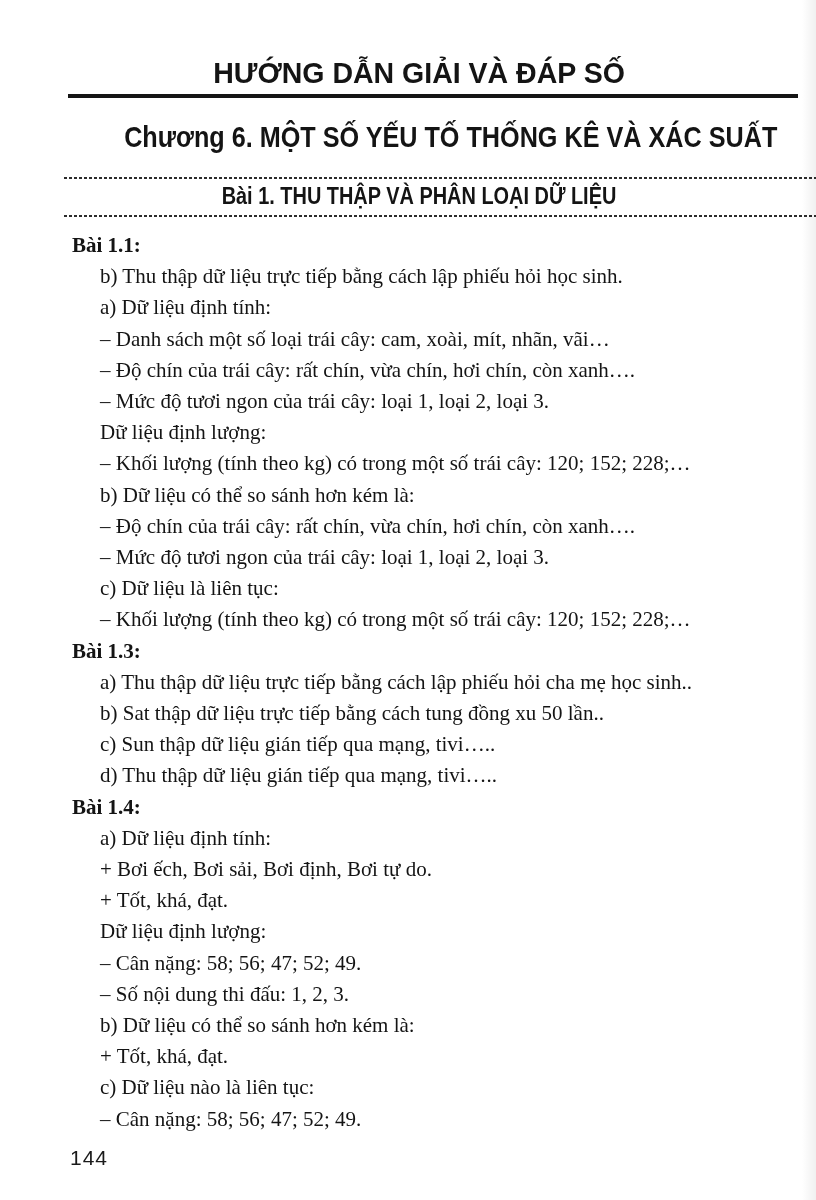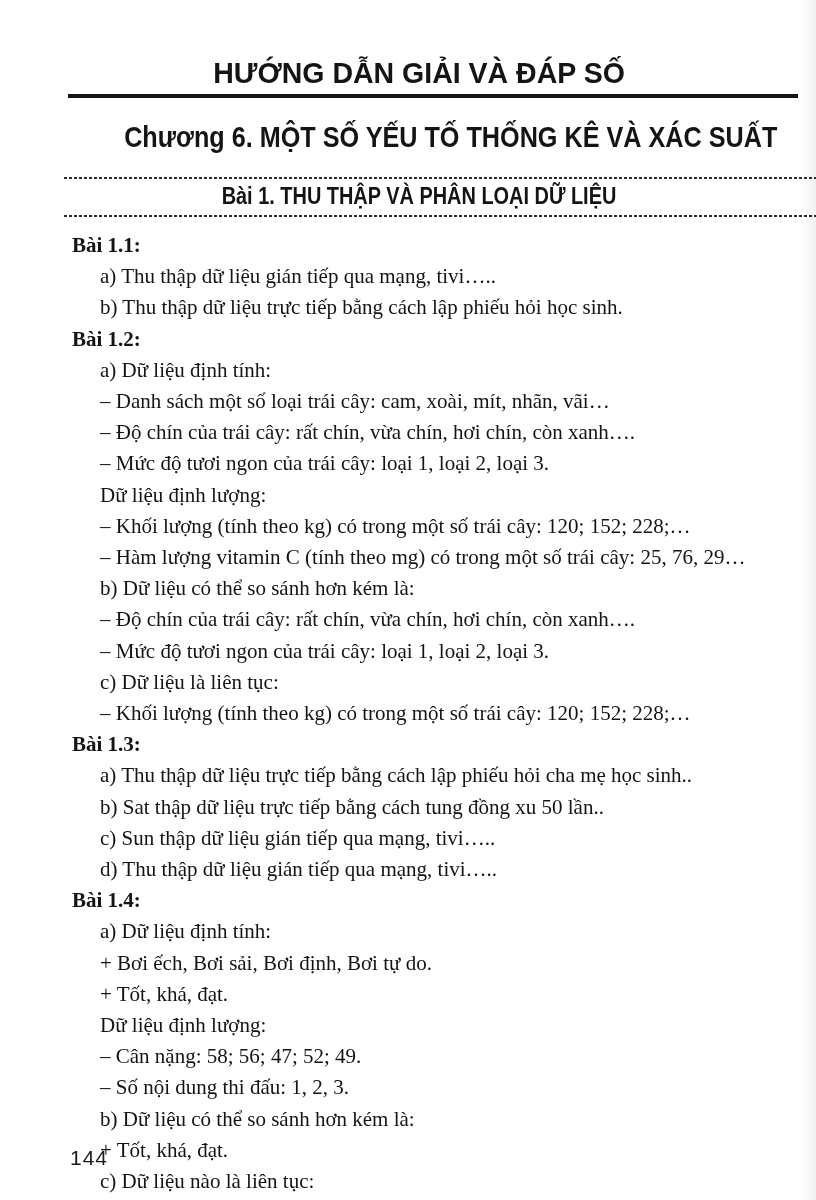--- a/index.html
+++ b/index.html
@@ -92,30 +92,27 @@
   <div class="chapter">Chương 6. MỘT SỐ YẾU TỐ THỐNG KÊ VÀ XÁC SUẤT</div>
 
   <div class="rule-dotted top"></div>
 
   <div class="lesson">Bài 1. THU THẬP VÀ PHÂN LOẠI DỮ LIỆU</div>
 
   <div class="rule-dotted bottom"></div>
 
   <div class="content">
       <p class="bai">Bài 1.1:</p>
-      <p class="body">a) Thu thập dữ liệu gián tiếp qua mạng, tivi…..</p>
       <p class="body">b) Thu thập dữ liệu trực tiếp bằng cách lập phiếu hỏi học sinh.</p>
-      <p class="bai">Bài 1.2:</p>
       <p class="body">a) Dữ liệu định tính:</p>
       <p class="body">– Danh sách một số loại trái cây: cam, xoài, mít, nhãn, vãi…</p>
       <p class="body">– Độ chín của trái cây: rất chín, vừa chín, hơi chín, còn xanh….</p>
       <p class="body">– Mức độ tươi ngon của trái cây: loại 1, loại 2, loại 3.</p>
       <p class="body">Dữ liệu định lượng:</p>
       <p class="body">– Khối lượng (tính theo kg) có trong một số trái cây: 120; 152; 228;…</p>
-      <p class="body">– Hàm lượng vitamin C (tính theo mg) có trong một số trái cây: 25, 76, 29…</p>
       <p class="body">b) Dữ liệu có thể so sánh hơn kém là:</p>
       <p class="body">– Độ chín của trái cây: rất chín, vừa chín, hơi chín, còn xanh….</p>
       <p class="body">– Mức độ tươi ngon của trái cây: loại 1, loại 2, loại 3.</p>
       <p class="body">c) Dữ liệu là liên tục:</p>
       <p class="body">– Khối lượng (tính theo kg) có trong một số trái cây: 120; 152; 228;…</p>
       <p class="bai">Bài 1.3:</p>
       <p class="body">a) Thu thập dữ liệu trực tiếp bằng cách lập phiếu hỏi cha mẹ học sinh..</p>
       <p class="body">b) Sat thập dữ liệu trực tiếp bằng cách tung đồng xu 50 lần..</p>
       <p class="body">c) Sun thập dữ liệu gián tiếp qua mạng, tivi…..</p>
       <p class="body">d) Thu thập dữ liệu gián tiếp qua mạng, tivi…..</p>

